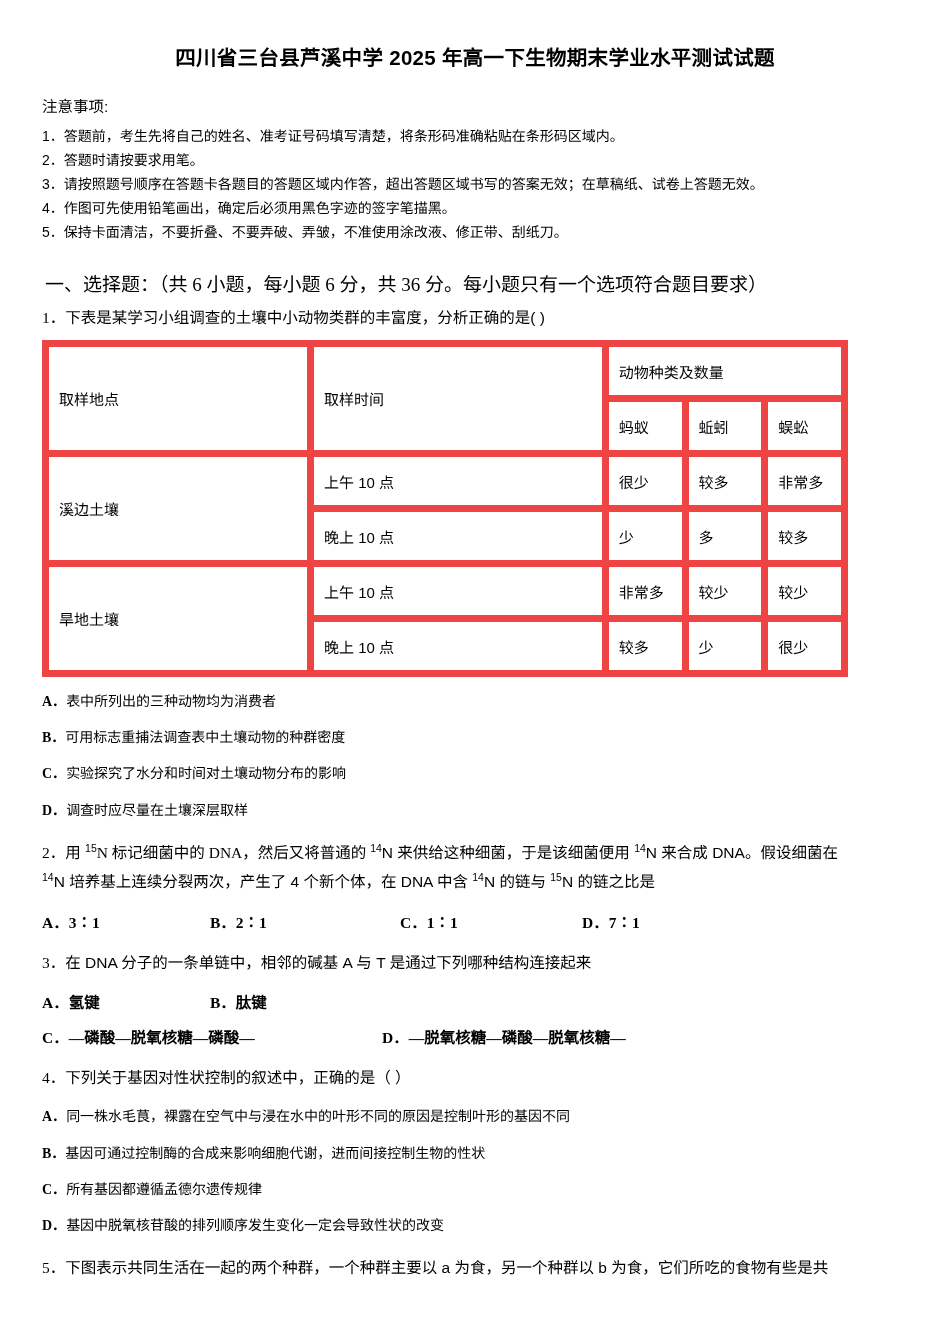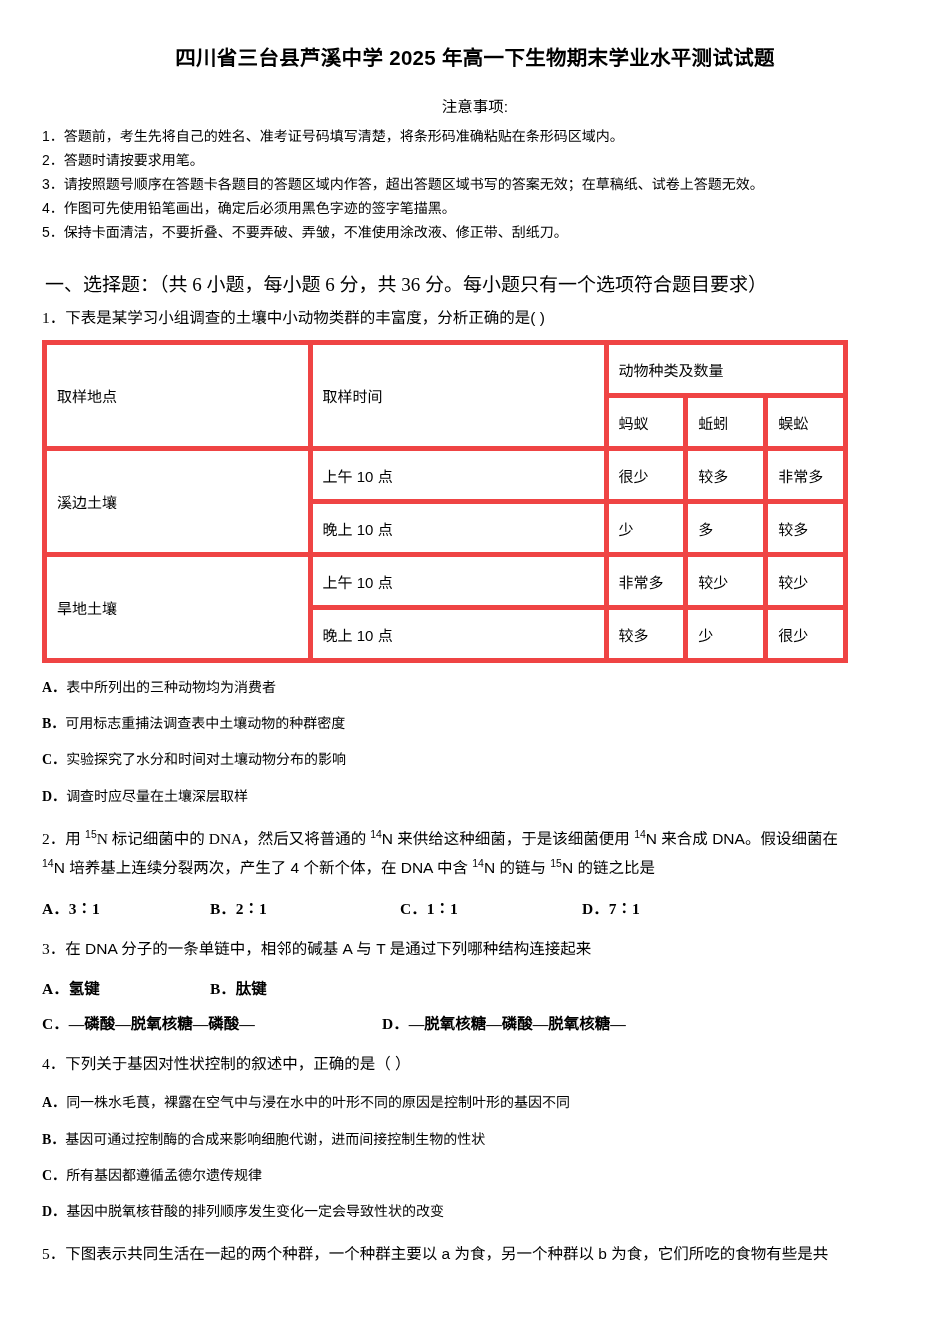--- a/index.html
+++ b/index.html
@@ -27,21 +27,20 @@
     font-size: 20.5px;
     letter-spacing: 0.3px;
     margin: 0 0 22px 0;
     line-height: 1.4;
   }
   .notice-heading {
     font-size: 15.5px;
     font-family: "Liberation Sans", "DejaVu Sans", sans-serif;
     margin: 0 0 6px 0;
     line-height: 1.5;
-    text-align: center;
   }
   .notice-list {
     margin: 0 0 26px 0;
     padding: 0;
     list-style: none;
   }
   .notice-list li {
     font-size: 14px;
     font-family: "Liberation Sans", "DejaVu Sans", sans-serif;
     line-height: 1.72;
@@ -62,21 +61,21 @@
   .q-num {
     font-family: "Liberation Serif", "DejaVu Serif", serif;
   }
   table.data-table {
     border-collapse: collapse;
     width: 806px;
     margin: 10px 0 8px 0;
     table-layout: fixed;
   }
   table.data-table td {
-    border: 5px solid #ef4444;
+    border: 7px solid #ef4444;
     font-size: 15px;
     font-family: "Liberation Sans", "DejaVu Sans", sans-serif;
     padding: 6px 10px;
     vertical-align: middle;
     height: 36px;
   }
   td.c-site { width: 168px; }
   td.c-time { width: 190px; }
   td.c-ani  { width: 149px; }
   .opt {

